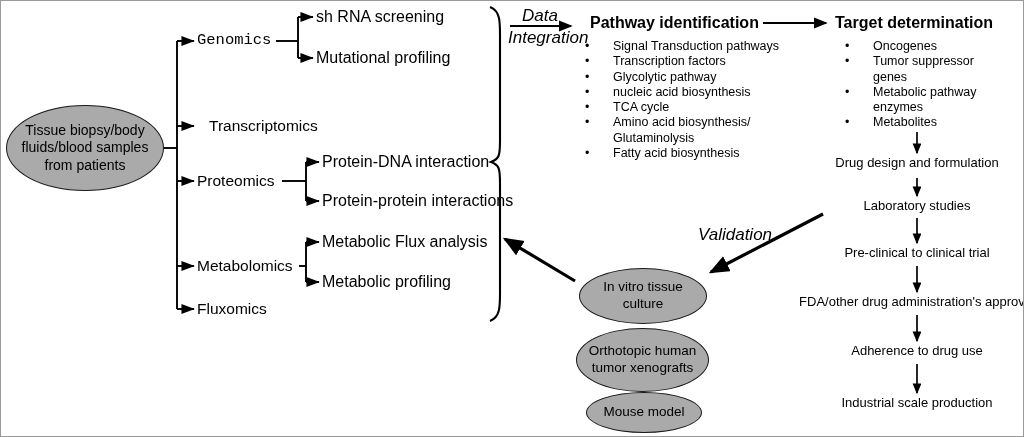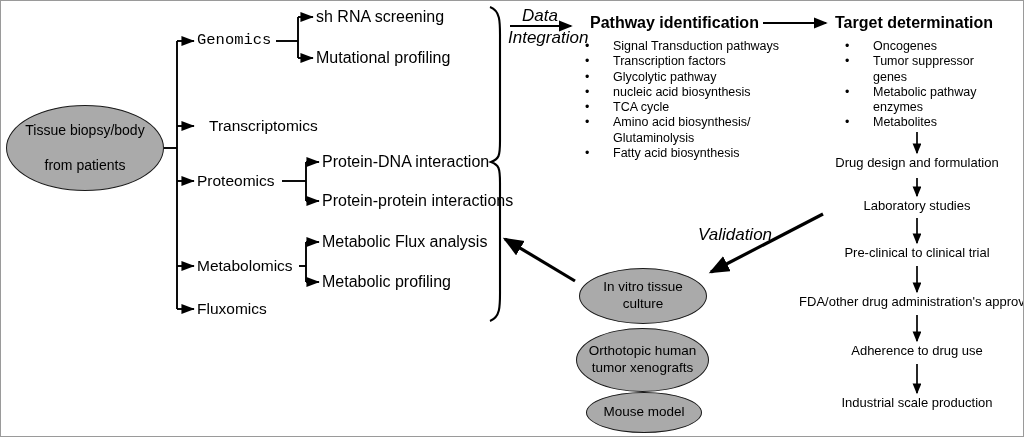--- a/index.html
+++ b/index.html
@@ -153,21 +153,21 @@
       <line x1="916" y1="314" x2="916" y2="340" marker-end="url(#ahbig)"></line>
       <line x1="916" y1="363" x2="916" y2="392" marker-end="url(#ahbig)"></line>
     </g>
 
     <line x1="822" y1="213" x2="710" y2="271" stroke="#000" stroke-width="3.2" marker-end="url(#ahbig)"></line>
 
     <line x1="574" y1="280" x2="504" y2="238" stroke="#000" stroke-width="3.2" marker-end="url(#ahbig)"></line>
   </svg>
 
   <div class="ellipse ellipse-src" style="left:5px; top:104px; width:158px; height:86px;">
-    <span><span>Tissue biopsy/body</span><br><br><span>from patients</span></span>
+    <span><span>Tissue biopsy/body</span><br><span>fluids/blood samples</span><br><span>from patients</span></span>
   </div>
 
   <div class="lbl omics" style="left:196px; top:31px;font-family:Liberation Mono, monospace;">Genomics</div>
   <div class="lbl omics" style="left:208px; top:116px;">Transcriptomics</div>
   <div class="lbl omics" style="left:196px; top:171px;">Proteomics</div>
   <div class="lbl omics" style="left:196px; top:256px;">Metabolomics</div>
   <div class="lbl omics" style="left:196px; top:299px;">Fluxomics</div>
 
   <div class="lbl sub" style="left:315px; top:7px;">sh RNA screening</div>
   <div class="lbl sub" style="left:315px; top:48px;">Mutational profiling</div>

